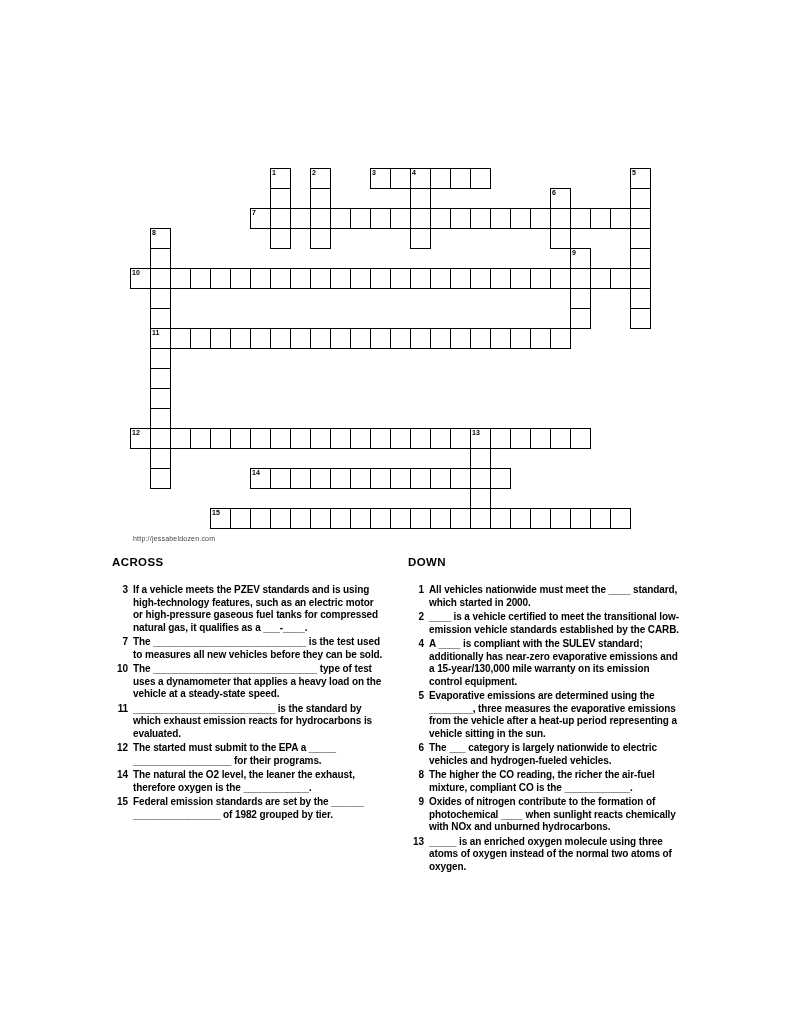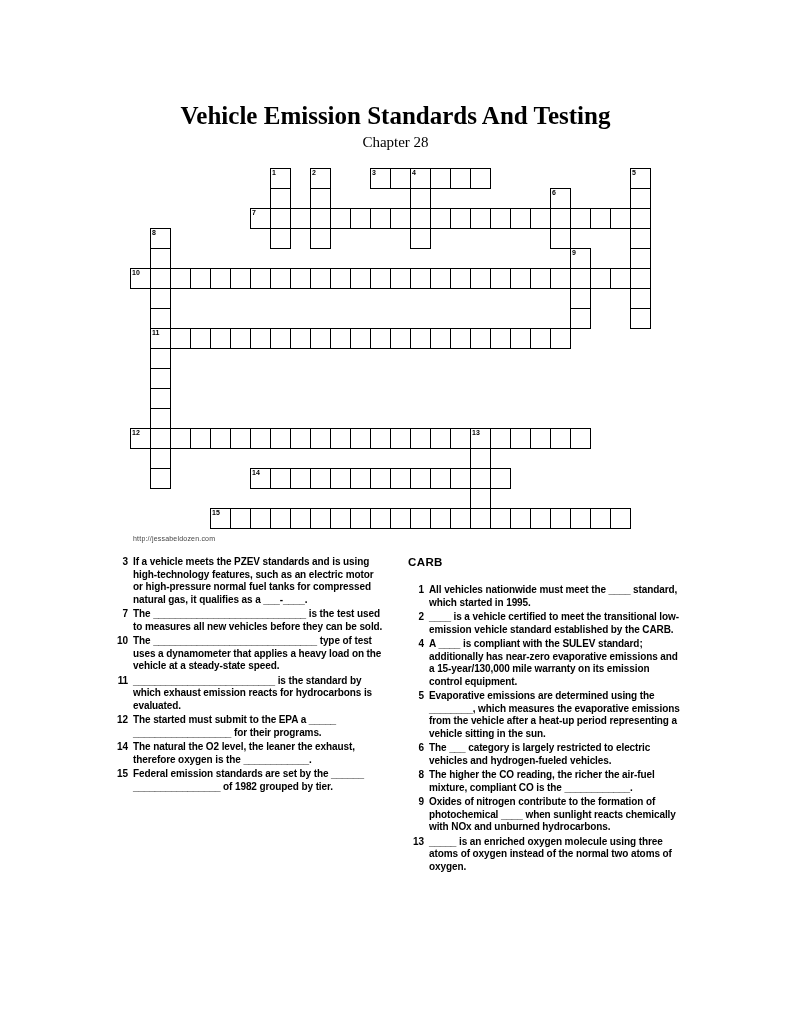--- a/index.html
+++ b/index.html
@@ -13,22 +13,20 @@
   .clues{position:absolute;width:272px;}
   .clues h2{font-size:11.5px;margin:0 0 16px 0;letter-spacing:0.4px;font-weight:bold;}
   .clue{display:flex;margin-bottom:2px;font-size:10px;font-weight:bold;line-height:12.5px;letter-spacing:-0.1px;}
   .clue .num{width:16px;text-align:right;flex:none;}
   .clue .txt{margin-left:5px;word-break:break-word;}
 </style>
 </head>
 <body>
 
 <div class="page">
-  <div class="title">Vehicle Emission Standards And Testing</div>
-  <div class="subtitle">Chapter 28</div>
 
   <div class="grid" id="grid" style="left: 130px; top: 168px; width: 521px; height: 361px;">
       <div class="cell" style="left: 240px; top: 0px;">
         <span class="cellnum">3</span>
       </div>
       <div class="cell" style="left: 260px; top: 0px;"></div>
       <div class="cell" style="left: 280px; top: 0px;">
         <span class="cellnum">4</span>
       </div>
       <div class="cell" style="left: 300px; top: 0px;"></div>
@@ -213,24 +211,25 @@
       </div>
       <div class="cell" style="left: 440px; top: 120px;"></div>
       <div class="cell" style="left: 440px; top: 140px;"></div>
       <div class="cell" style="left: 340px; top: 280px;"></div>
       <div class="cell" style="left: 340px; top: 320px;"></div>
     </div>
 
   <div class="source">http://jessabeldozen.com</div>
 
   <div class="clues" id="across" style="left:112px;top:556px">
+    <h2>ACROSS</h2>
     <div class="clue-list">
         <div class="clue">
           <div class="num">3</div>
-          <div class="txt">If a vehicle meets the PZEV standards and is using high-technology features, such as an electric motor or high-pressure normal fuel tanks for compressed natural gas, it qualifies as a ___-____.</div>
+          <div class="txt">If a vehicle meets the PZEV standards and is using high-technology features, such as an electric motor or high-pressure gaseous fuel tanks for compressed natural gas, it qualifies as a ___-____.</div>
         </div>
         <div class="clue">
           <div class="num">7</div>
           <div class="txt">The ____________________________ is the test used to measures all new vehicles before they can be sold.</div>
         </div>
         <div class="clue">
           <div class="num">10</div>
           <div class="txt">The ______________________________ type of test uses a dynamometer that applies a heavy load on the vehicle at a steady-state speed.</div>
         </div>
         <div class="clue">
@@ -246,41 +245,41 @@
           <div class="txt">The natural the O2 level, the leaner the exhaust, therefore oxygen is the ____________.</div>
         </div>
         <div class="clue">
           <div class="num">15</div>
           <div class="txt">Federal emission standards are set by the ______ ________________ of 1982 grouped by tier.</div>
         </div>
       </div>
   </div>
 
   <div class="clues" id="down" style="left:408px;top:556px">
-    <h2>CARB</h2>
+    <h2>DOWN</h2>
     <div class="clue-list">
         <div class="clue">
           <div class="num">1</div>
-          <div class="txt">All vehicles nationwide must meet the ____ standard, which started in 1995.</div>
+          <div class="txt">All vehicles nationwide must meet the ____ standard, which started in 2000.</div>
         </div>
         <div class="clue">
           <div class="num">2</div>
-          <div class="txt">____ is a vehicle certified to meet the transitional low-emission vehicle standard established by the CARB.</div>
+          <div class="txt">____ is a vehicle certified to meet the transitional low-emission vehicle standards established by the CARB.</div>
         </div>
         <div class="clue">
           <div class="num">4</div>
           <div class="txt">A ____ is compliant with the SULEV standard; additionally has near-zero evaporative emissions and a 15-year/130,000 mile warranty on its emission control equipment.</div>
         </div>
         <div class="clue">
           <div class="num">5</div>
-          <div class="txt">Evaporative emissions are determined using the ________, which measures the evaporative emissions from the vehicle after a heat-up period representing a vehicle sitting in the sun.</div>
+          <div class="txt">Evaporative emissions are determined using the ________, three measures the evaporative emissions from the vehicle after a heat-up period representing a vehicle sitting in the sun.</div>
         </div>
         <div class="clue">
           <div class="num">6</div>
-          <div class="txt">The ___ category is largely restricted to electric vehicles and hydrogen-fueled vehicles.</div>
+          <div class="txt">The ___ category is largely nationwide to electric vehicles and hydrogen-fueled vehicles.</div>
         </div>
         <div class="clue">
           <div class="num">8</div>
           <div class="txt">The higher the CO reading, the richer the air-fuel mixture, compliant CO is the ____________.</div>
         </div>
         <div class="clue">
           <div class="num">9</div>
           <div class="txt">Oxides of nitrogen contribute to the formation of photochemical ____ when sunlight reacts chemically with NOx and unburned hydrocarbons.</div>
         </div>
         <div class="clue">

